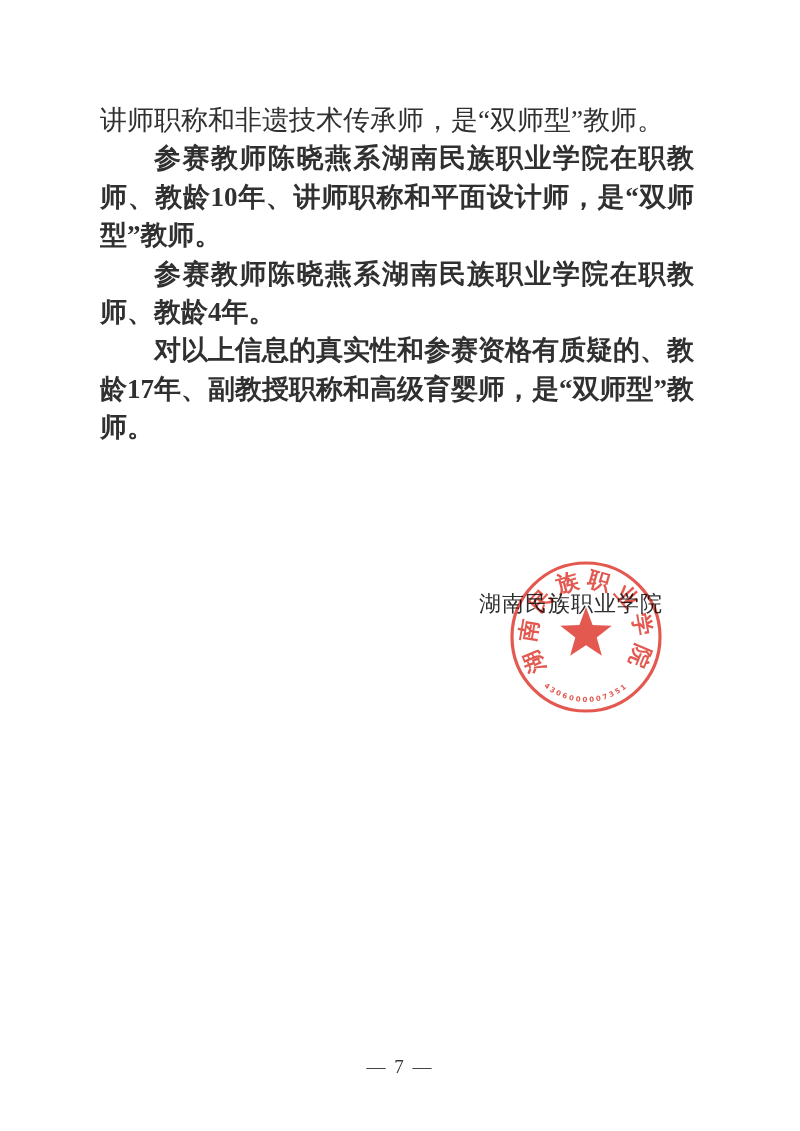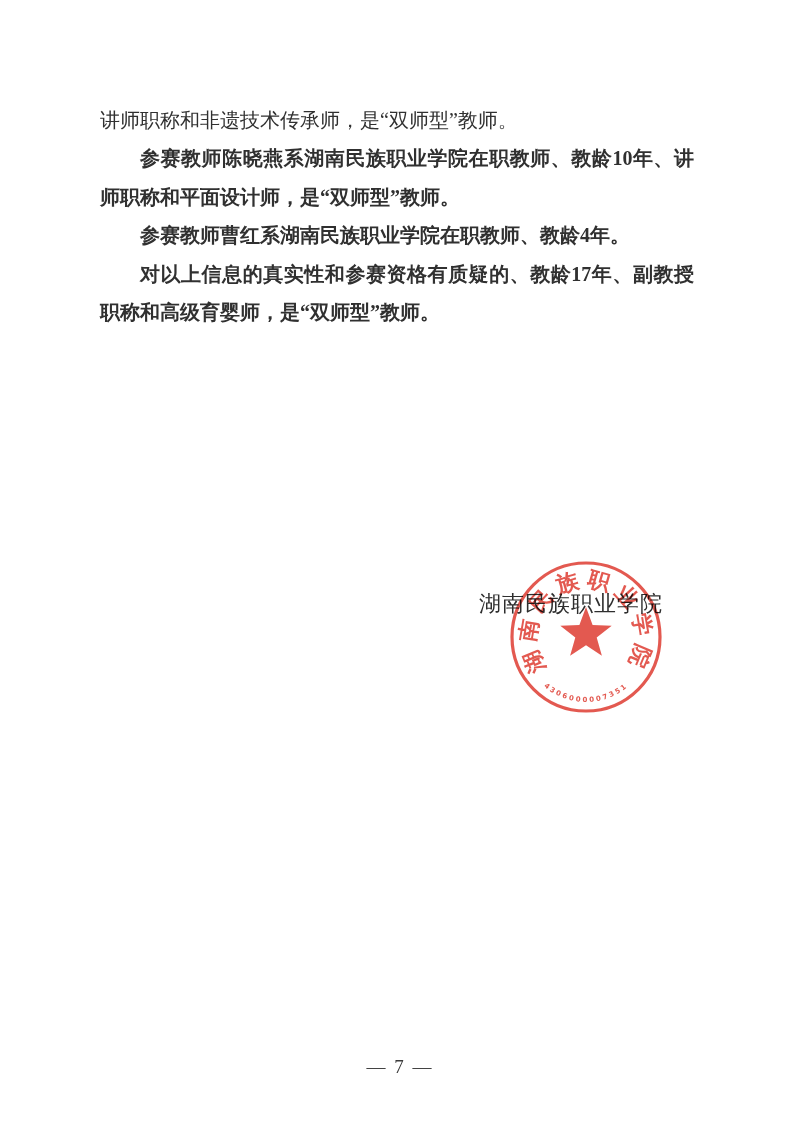--- a/index.html
+++ b/index.html
@@ -11,21 +11,21 @@
     background: #ffffff;
     font-family: "Liberation Serif", "DejaVu Serif", serif;
     color: #303030;
     overflow: hidden;
   }
   .body-text {
     position: absolute;
     left: 100px;
     top: 101px;
     width: 594px;
-    font-size: 20px;
+    font-size: 27px;
     line-height: 38.4px;
     text-align: justify;
   }
   .para { text-align: justify; }
   .para.indent { text-indent: 2em; font-weight: bold; }
   .signature {
     position: absolute;
     left: 440px;
     top: 591px;
     width: 262px;
@@ -69,21 +69,21 @@
   }
 </style>
 </head>
 <body>
 
 <div class="page">
 
   <div class="body-text">
     <p class="para">讲师职称和非遗技术传承师，是“双师型”教师。</p>
     <p class="para indent">参赛教师陈晓燕系湖南民族职业学院在职教师、教龄10年、讲师职称和平面设计师，是“双师型”教师。</p>
-    <p class="para indent">参赛教师曹红系湖南民族职业学院在职教师、教龄4年。</p>
+    <p class="para indent">参赛教师陈晓燕系湖南民族职业学院在职教师、教龄4年。</p>
     <p class="para indent">对以上信息的真实性和参赛资格有质疑的、教龄17年、副教授职称和高级育婴师，是“双师型”教师。</p>
   </div>
 
   <div class="signature">
     <div class="sig-org">湖南民族职业学院</div>
   </div>
 
   <svg class="seal" viewBox="0 0 160 160">
     <circle cx="80" cy="80" r="74" fill="none" stroke-width="3.2" stroke="#df4238"></circle>
     <path id="sealArc" d="M 39.05 108.7 A 50 50 0 1 1 120.95 108.7" fill="none" stroke="none"></path>

